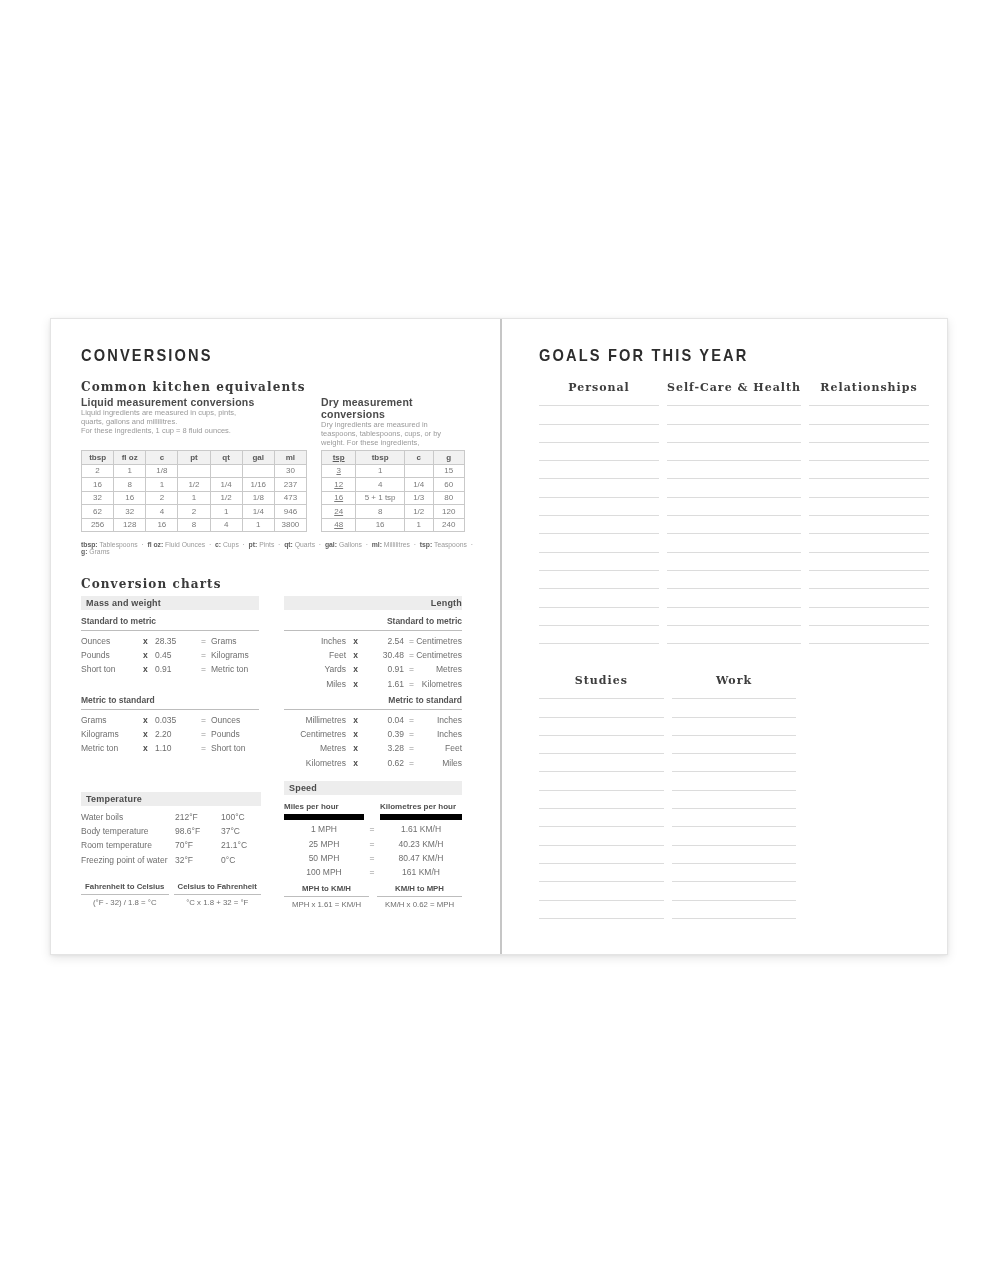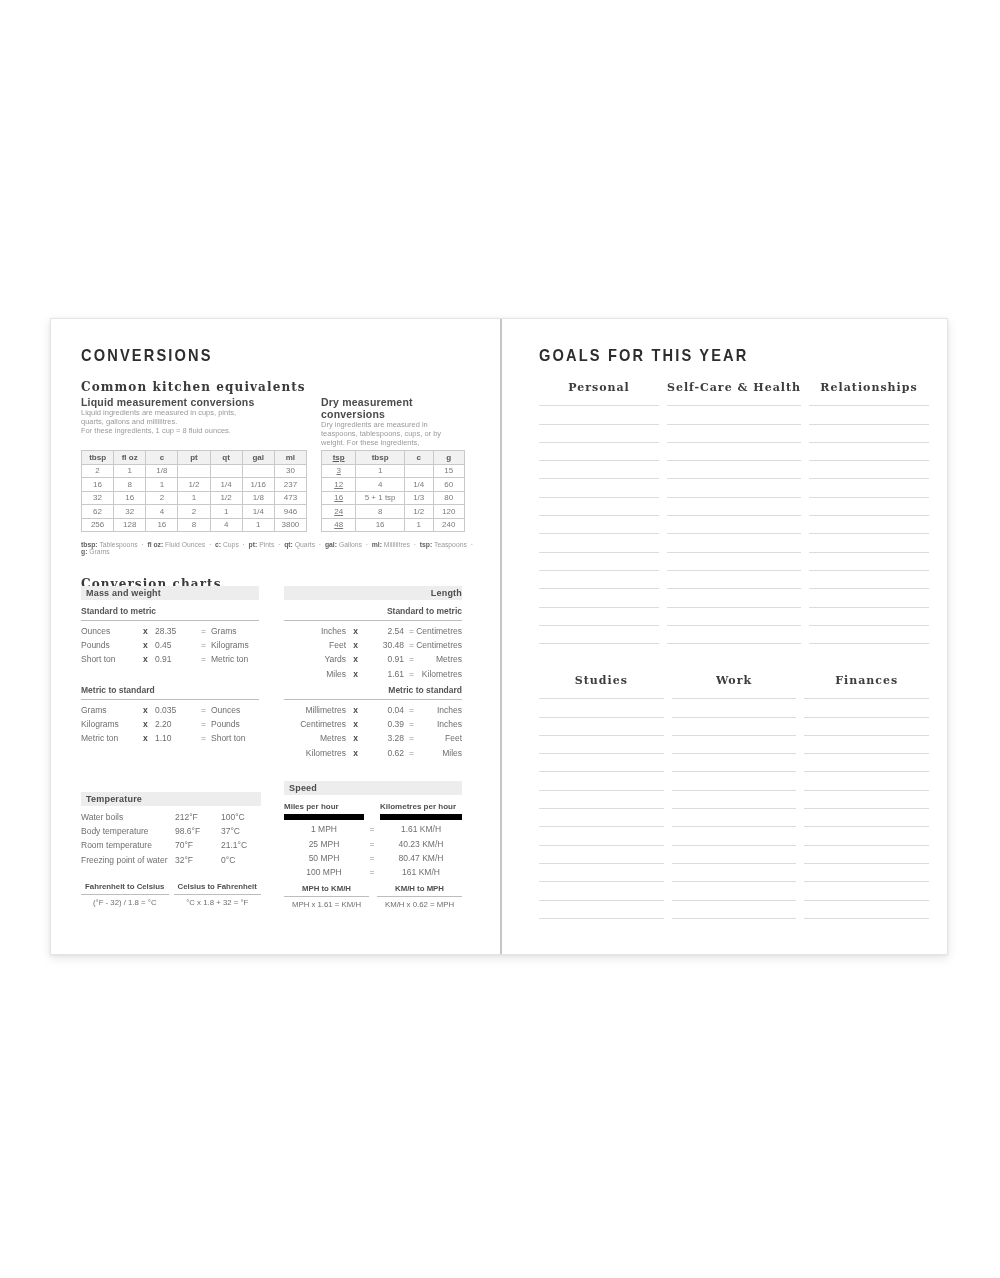--- a/index.html
+++ b/index.html
@@ -48,21 +48,21 @@
   .dry-table { width:144px; }
   .dry-table th:nth-child(1), .dry-table td:nth-child(1) { width:24%;text-decoration:underline; }
   .dry-table th:nth-child(2), .dry-table td:nth-child(2) { width:34%; }
   .dry-table th:nth-child(3), .dry-table td:nth-child(3) { width:20%; }
   .dry-table th:nth-child(4), .dry-table td:nth-child(4) { width:22%; }
 
   .legend { position:absolute; left:30px; top:222px; width:395px; font-size:6.8px; color:#9a9a9a; }
   .legend b { color:#606060; font-weight:700; }
 
   
-  .chart-col { position:absolute; top:267px; }
+  .chart-col { position:absolute; top:277px; }
   .col-bar {
     background:#ededed; font-size:9px; font-weight:700; color:#4c4c4c;
     padding:2px 0 2px 5px; letter-spacing:0.2px;
   }
   .sub-heading {
     margin-top:6px; font-size:8.5px; font-weight:700; color:#555;
     border-bottom:1px solid #bdbdbd; padding-bottom:4px;
   }
   .conv-rows { margin-top:3px; }
   .conv-row {
@@ -542,35 +542,17 @@
               <div class="rule-line"></div>
               <div class="rule-line"></div>
               <div class="rule-line"></div>
               <div class="rule-line"></div>
               <div class="rule-line"></div>
               <div class="rule-line"></div>
               <div class="rule-line"></div>
               <div class="rule-line"></div>
             </div>
         </div>
-        <div class="goal-col">
-          <div class="goal-header">Finances</div>
-          <div class="goal-lines">
-              <div class="rule-line"></div>
-              <div class="rule-line"></div>
-              <div class="rule-line"></div>
-              <div class="rule-line"></div>
-              <div class="rule-line"></div>
-              <div class="rule-line"></div>
-              <div class="rule-line"></div>
-              <div class="rule-line"></div>
-              <div class="rule-line"></div>
-              <div class="rule-line"></div>
-              <div class="rule-line"></div>
-              <div class="rule-line"></div>
-              <div class="rule-line"></div>
-            </div>
-        </div>
       </div>
     </div>
 
   </div>
 </div>
 
 </body></html>

